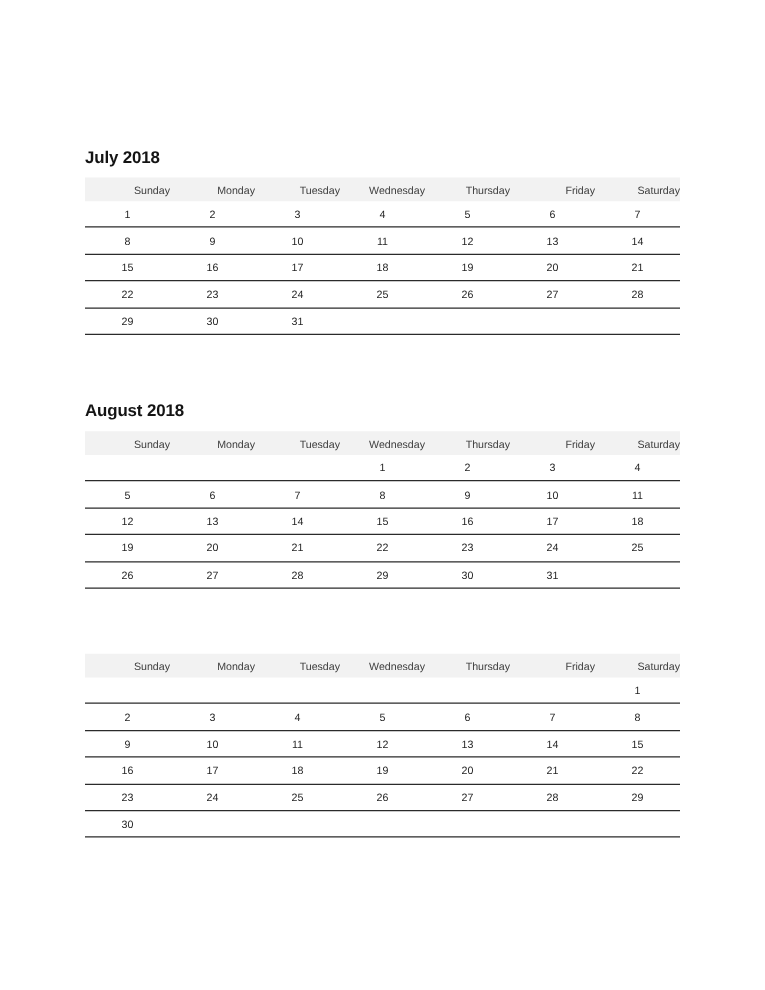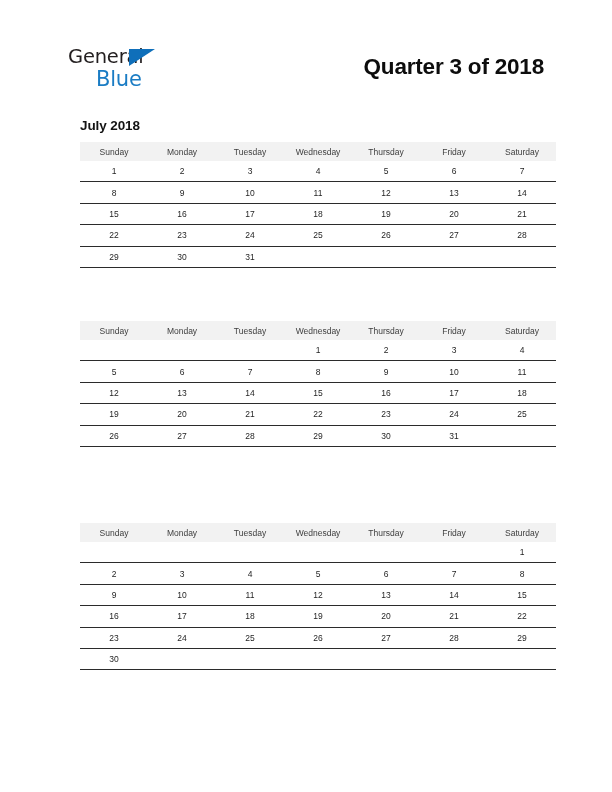--- a/index.html
+++ b/index.html
@@ -82,21 +82,20 @@
     letter-spacing: -0.2px;
     text-align: right;
     white-space: nowrap;
   }
 
   
   .month {
     position: absolute;
     left: 68px;
     width: 476px;
-    margin-left: 12px;
   }
   .month-1 { top: 118px; }
   .month-2 { top: 321px; }
   .month-3 { top: 523px; }
 
   .month-title {
     font-size: 13.5px;
     font-weight: bold;
     color: #141414;
     margin: 0 0 9px 0;
@@ -108,21 +107,21 @@
     width: 476px;
     table-layout: fixed;
   }
 
   table.cal th {
     background: #f2f2f2;
     font-size: 8.5px;
     font-weight: normal;
     color: #3d3d3d;
     height: 19px;
-    text-align: center;
+    text-align: right;
     padding: 0;
     border: none;
     vertical-align: middle;
   }
 
   table.cal td {
     font-size: 8.5px;
     color: #1f1f1f;
     height: 20.4px;
     text-align: center;
@@ -136,31 +135,20 @@
   }
   table.cal tbody tr:last-child td {
     border-bottom: 1px solid #2b2b2b;
   }
 </style>
 </head>
 <body>
 
 <div class="page">
 
-  <div class="header">
-
-    <div class="logo">
-      <span class="logo-general">General</span>
-      <span class="logo-flag"></span>
-      <span class="logo-blue">Blue</span>
-    </div>
-
-    <div class="quarter-title">Quarter 3 of 2018</div>
-
-  </div>
 
   <div class="month month-1">
     <div class="month-title">July 2018</div>
     <table class="cal">
       <thead>
         <tr>
           <th>Sunday</th>
           <th>Monday</th>
           <th>Tuesday</th>
           <th>Wednesday</th>
@@ -213,20 +201,21 @@
           <td></td>
           <td></td>
           <td></td>
           <td></td>
         </tr>
       </tbody>
     </table>
   </div>
 
   <div class="month month-2">
+    <div class="month-title">August 2018</div>
     <table class="cal">
       <thead>
         <tr>
           <th>Sunday</th>
           <th>Monday</th>
           <th>Tuesday</th>
           <th>Wednesday</th>
           <th>Thursday</th>
           <th>Friday</th>
           <th>Saturday</th>

